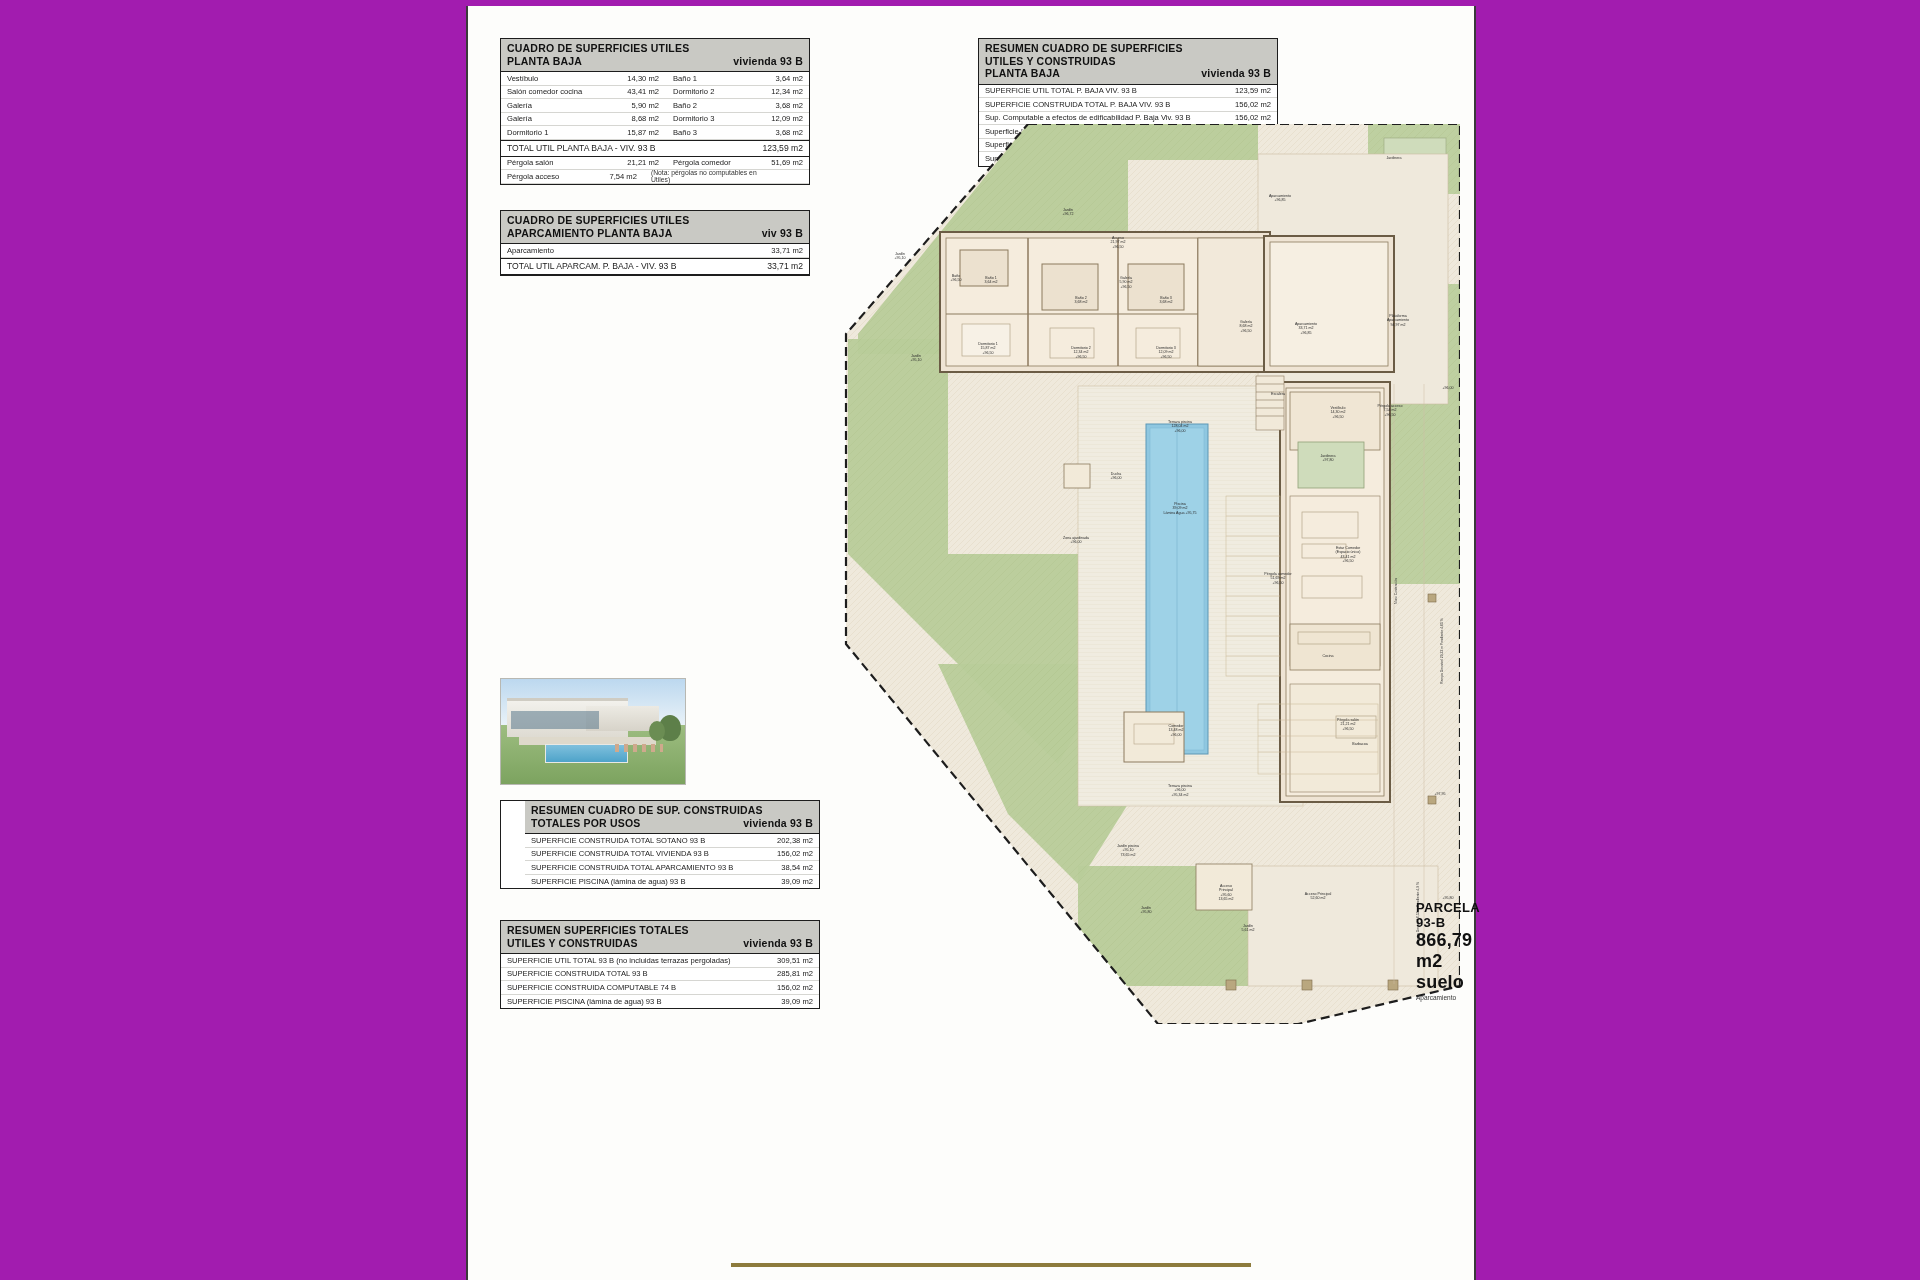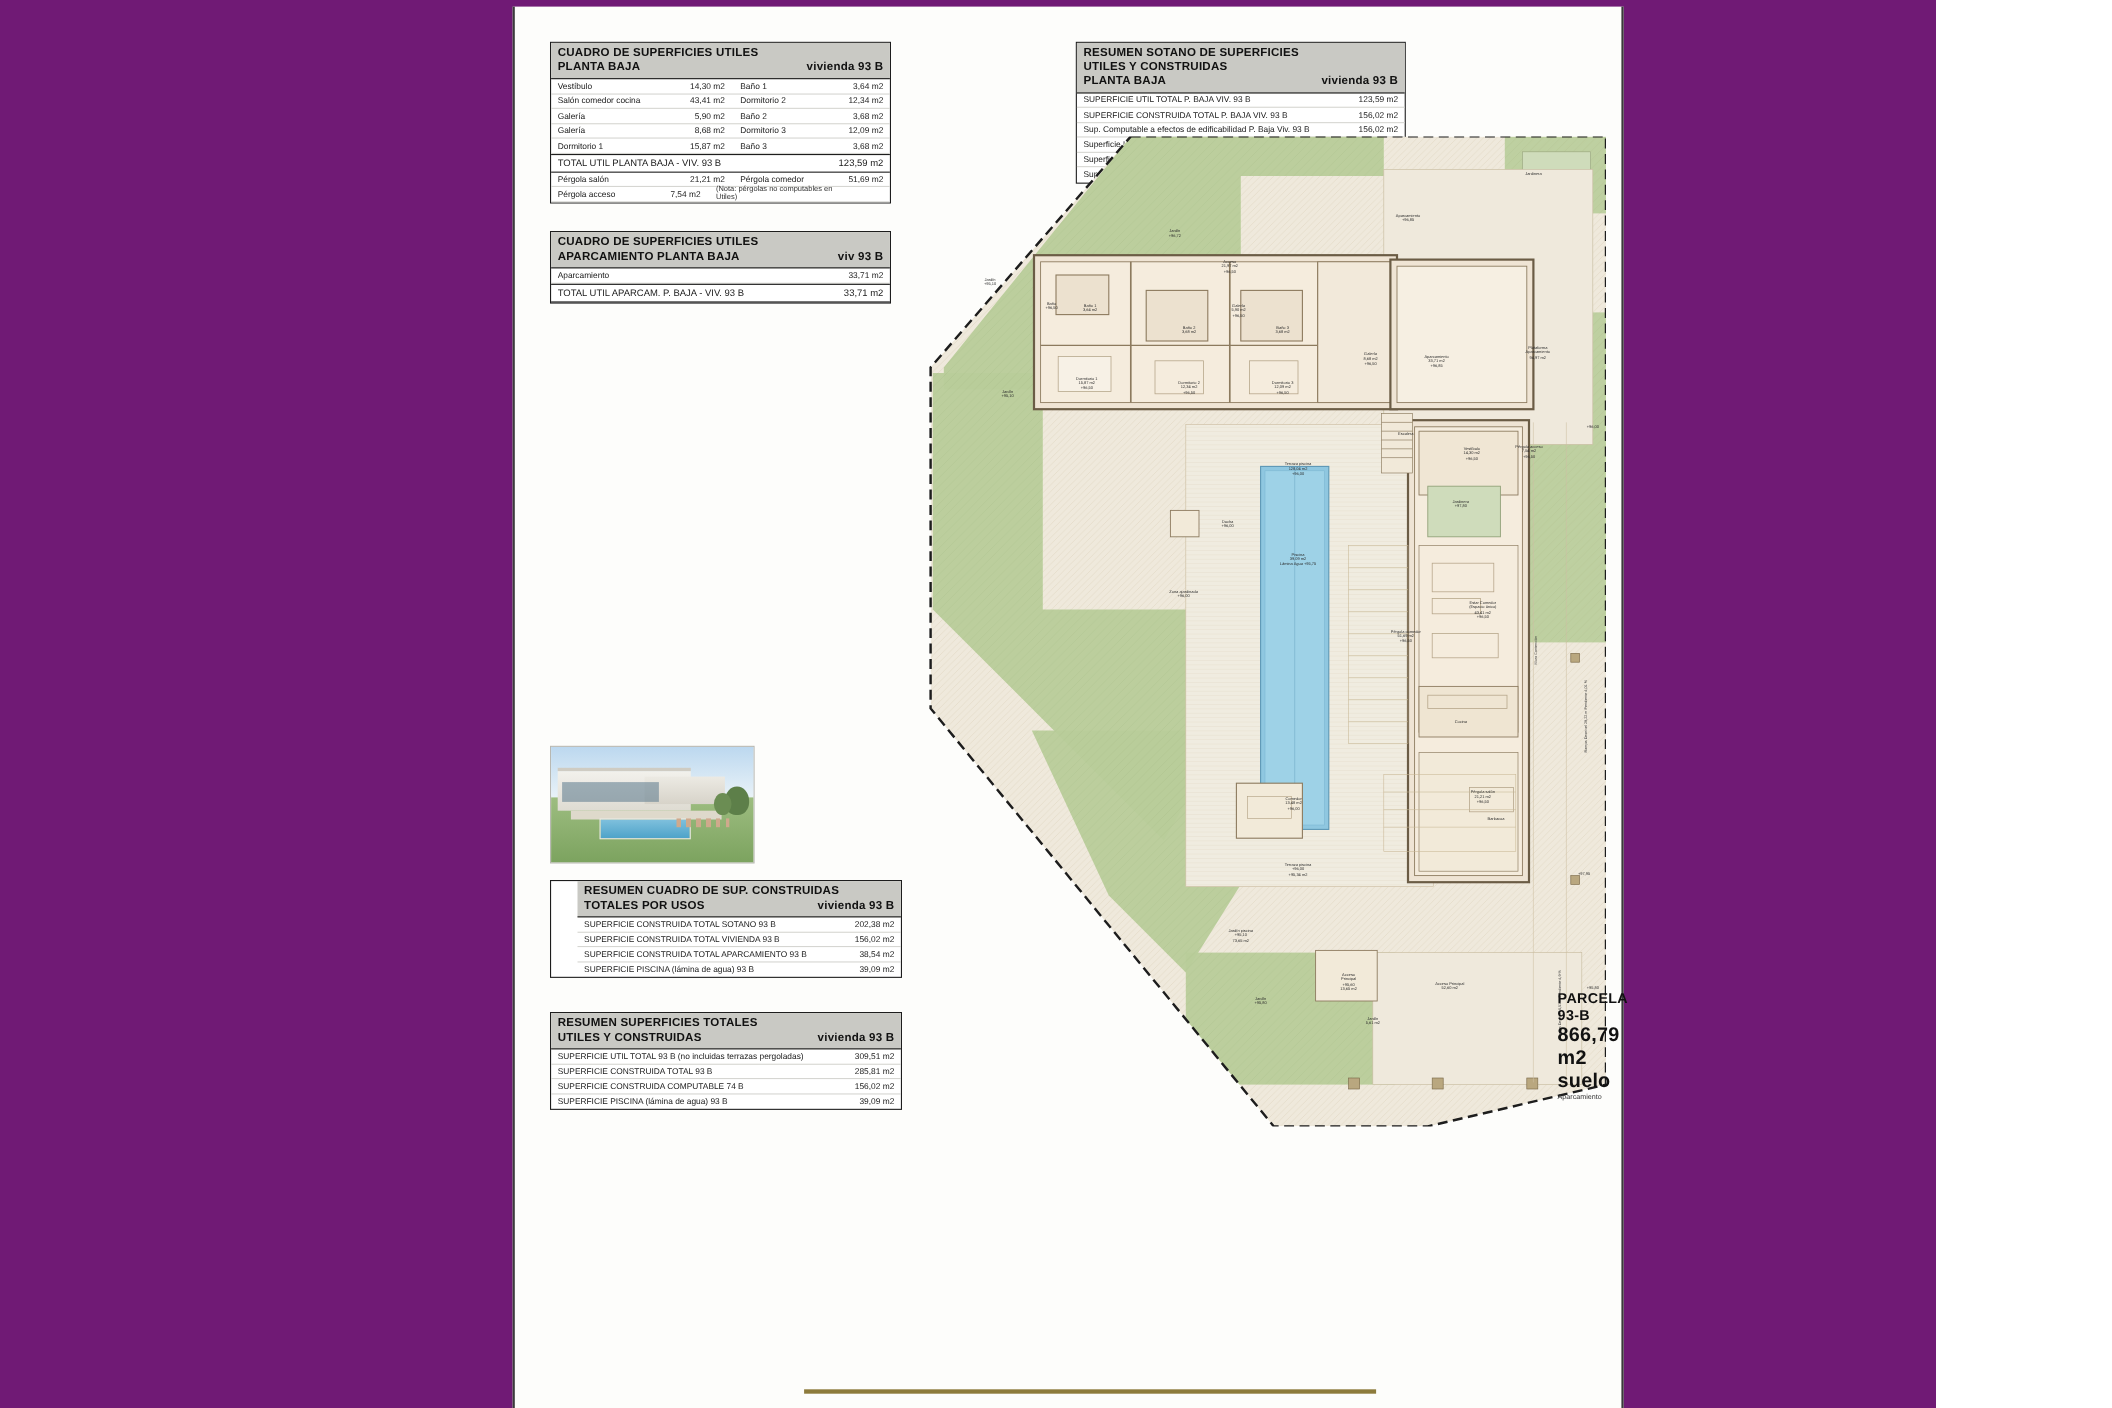--- a/index.html
+++ b/index.html
@@ -6,23 +6,23 @@
     margin: 0;
     padding: 0;
     background: #ffffff;
     width: 1920px;
     height: 1280px;
     overflow: hidden;
     font-family: "Liberation Sans", sans-serif;
   }
   #page {
     position: relative;
-    width: 1760px;
+    width: 1920px;
     height: 1280px;
-    background: #701a75;
+    background: #a21caf;
   }
   
   #sheet {
     position: absolute;
     left: 466px;
     top: 6px;
     width: 1010px;
     height: 1274px;
     background: #fdfdfb;
     border-left: 2px solid #3a3a3a;
@@ -291,21 +291,21 @@
           <div class="row total">
             <span class="lbl">TOTAL UTIL APARCAM.  P. BAJA - VIV.  93 B</span>
             <span class="val">33,71 m2</span>
           </div>
         </div>
       </div>
 
       <div class="block" id="blk-resumen">
         <div class="title">
           <div class="title-line">
-              <span class="left">RESUMEN SOTANO DE SUPERFICIES</span>
+              <span class="left">RESUMEN CUADRO DE SUPERFICIES</span>
             </div>
           <div class="title-line">
               <span class="left">UTILES Y CONSTRUIDAS</span>
             </div>
           <div class="title-line">
             <span class="left">PLANTA BAJA</span>
             <span class="right">vivienda 93 B</span>
           </div>
         </div>
         <div class="rows">

